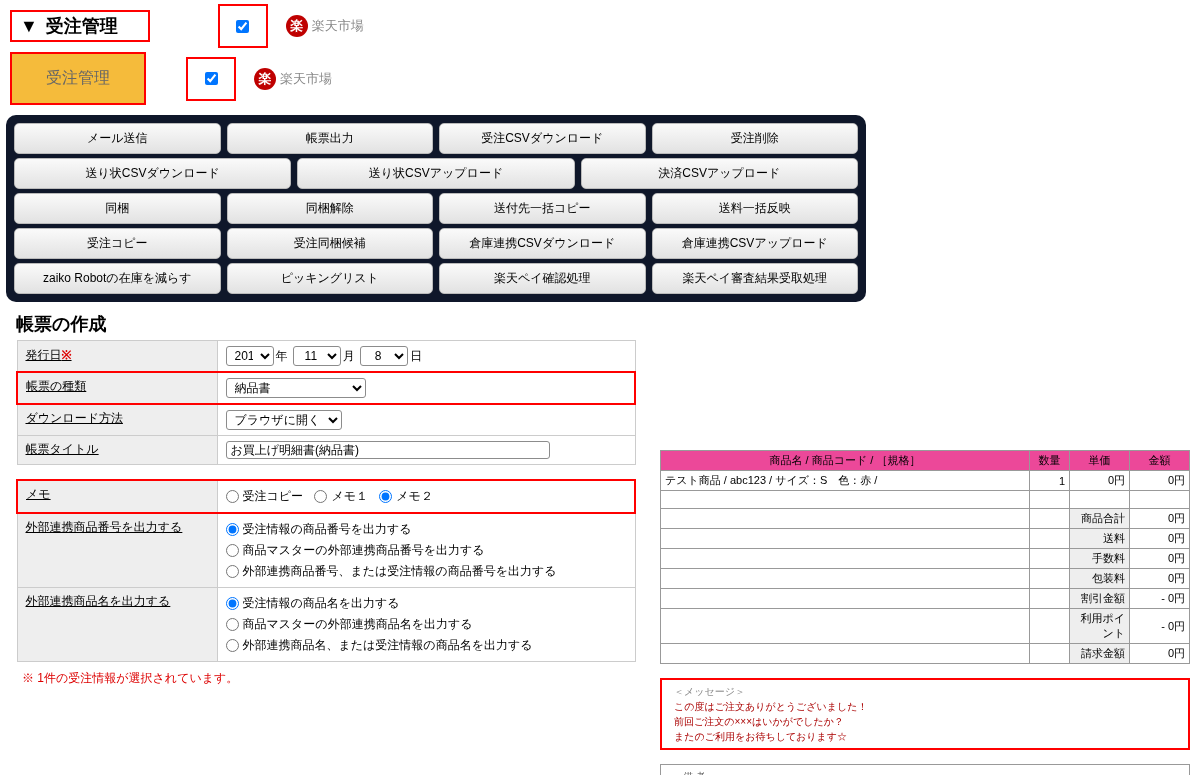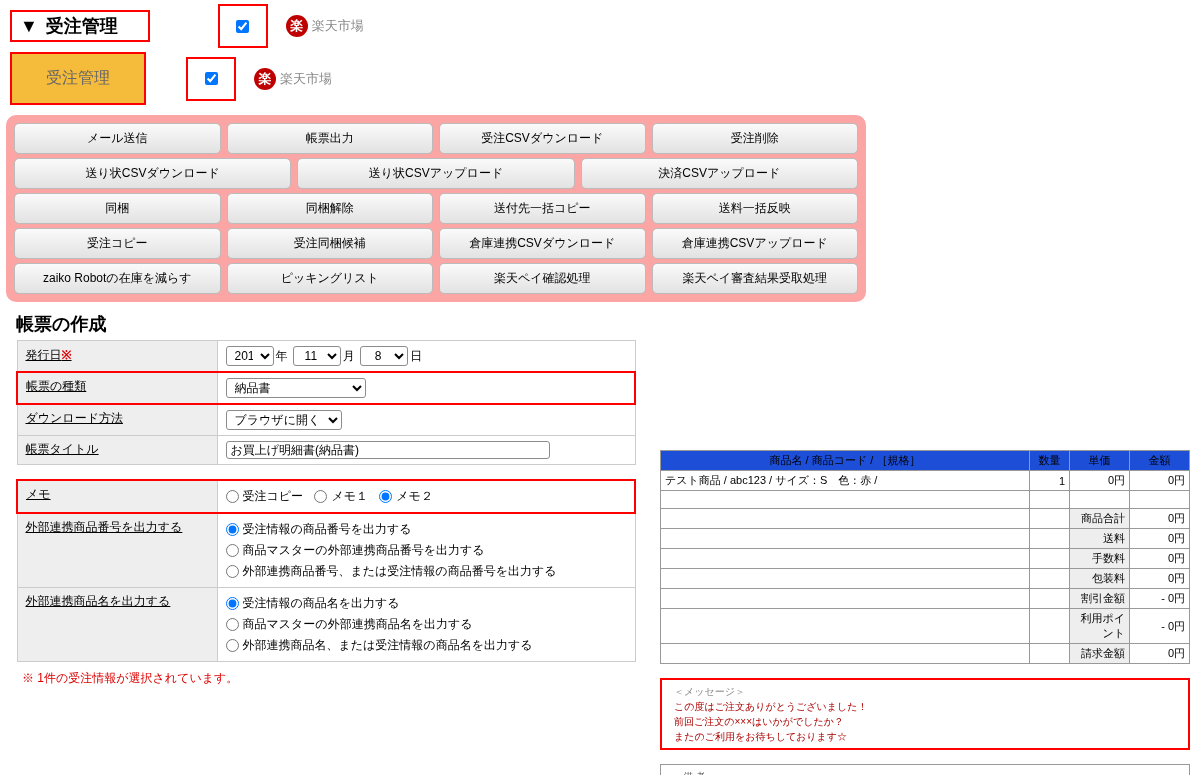--- a/index.html
+++ b/index.html
@@ -30,21 +30,21 @@
     .shop-badge {
       display: inline-flex; align-items: center; justify-content: center;
       width: 22px; height: 22px; border-radius: 50%;
       background: #bf0000; color: #fff; font-weight: bold;
       margin-right: 4px; font-size: 13px;
     }
     .shop-label { color: #888; font-size: 13px; }
     
     
     .button-bar {
-      background: #fca5a5; border-radius: 10px;
+      background: #0f172a; border-radius: 10px;
       padding: 8px; margin: 10px 10px 10px 6px;
       display: flex; flex-direction: column; gap: 4px;
       width: 860px;
     }
     .button-row { display: flex; gap: 6px; }
     .action-button {
       flex: 1;
       background: linear-gradient(#fafafa, #e2e2e2);
       border: 1px solid #bbb; border-radius: 5px;
       padding: 6px 0; text-align: center;
@@ -70,21 +70,21 @@
     .radio-row { display: flex; align-items: center; padding: 2px 0; }
     .radio-row input { margin-right: 4px; }
     .footnote { color: #d00; font-size: 12px; margin: 8px 0 0 6px; }
     
     
     .preview-area { position: absolute; left: 660px; top: 450px; width: 530px; }
     .preview-table { border-collapse: collapse; width: 100%; font-size: 11px; }
     .preview-table th, .preview-table td {
       border: 1px solid #999; padding: 2px 4px;
     }
-    .preview-table th { background: #1d4ed8; text-align: center; font-weight: normal; }
+    .preview-table th { background: #ec4899; text-align: center; font-weight: normal; }
     .preview-table td { height: 18px; }
     .sum-label { text-align: right; background: #eee; }
     .sum-val { text-align: right; width: 60px; }
     .qty-val { text-align: right; width: 40px; }
     .unit-val { text-align: right; width: 60px; }
     
     .message-box, .remark-box {
       border: 1px solid #999; margin-top: 14px;
       font-size: 10px; color: #555; padding: 4px 12px;
       line-height: 1.5;

